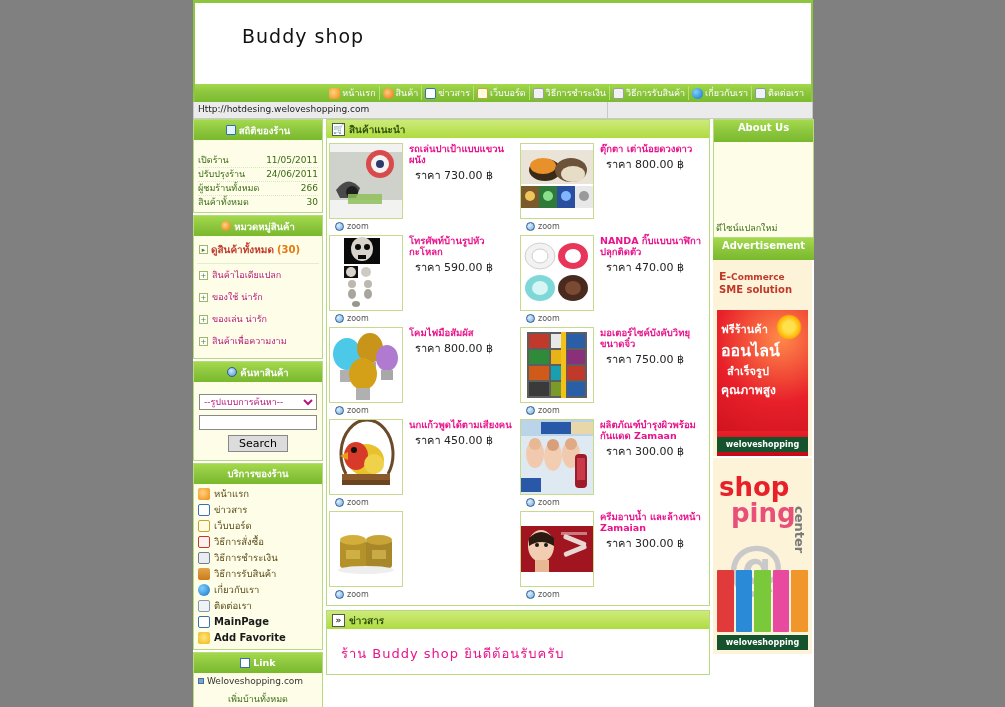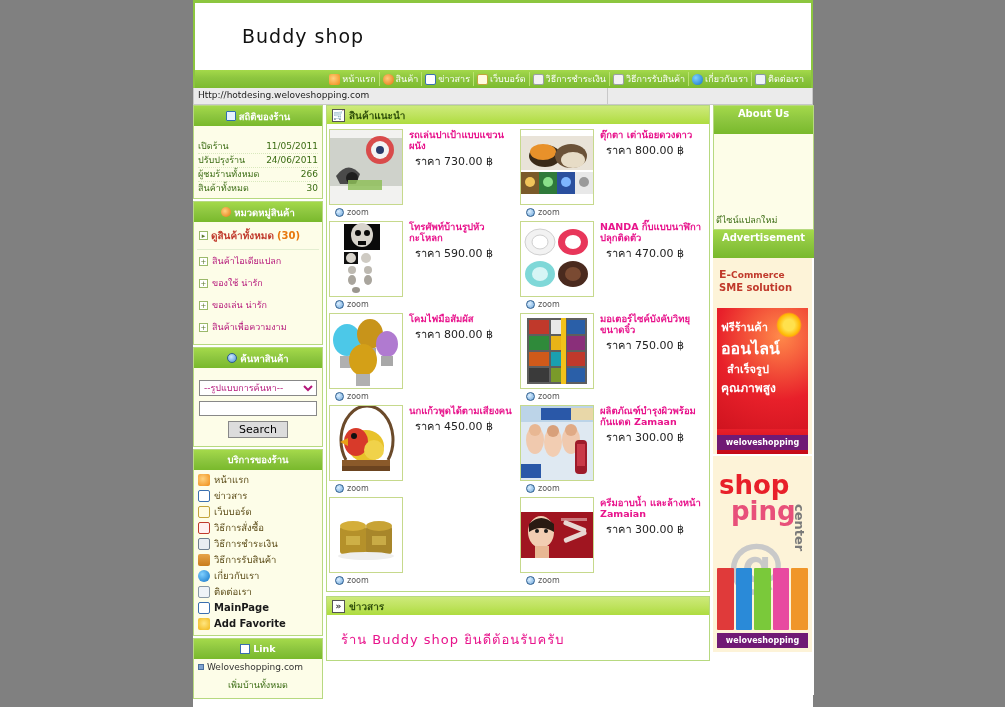--- a/index.html
+++ b/index.html
@@ -11,21 +11,21 @@
     overflow: hidden;
   }
   #page {
     position: absolute;
     left: 193px; top: 0;
     width: 620px; height: 707px;
     background: #ffffff;
   }
   
   .header-band {
-    height: 70px;
+    height: 84px;
     background: #ffffff;
     border-top: 3px solid #8cc63f;
     border-left: 2px solid #8cc63f;
     border-right: 2px solid #8cc63f;
     position: relative;
   }
   .shop-title {
     position: absolute;
     left: 47px; top: 22px;
     font-size: 19px;
@@ -205,29 +205,29 @@
   }
   .p-price { font-size: 11px; color: #222; padding-top: 1px; padding-left: 6px; }
   .news-body { padding: 14px 0 10px 14px; }
   .news-text { font-size: 13px; color: #e8148c; letter-spacing: 1px; }
 
   
   .rpanel { border: 1px solid #b7d980; background: #fdfde8; }
   .rhd {
     background: linear-gradient(to bottom, #a4d94a 0%, #8dc63f 50%, #79b92c 100%);
     color: #fff; font-size: 10px; font-weight: bold; text-align: center;
-    height: 28px; line-height: 15px;
+    height: 22px; line-height: 15px;
   }
   .about-body { height: 95px; position: relative; }
   .about-note { position:absolute; left:2px; bottom:2px; font-size:9px; color:#3a6b12; }
   .ad-a { width: 99px; height: 196px; position: relative; background: #fdf3d8; overflow:hidden; }
   .ad-b { width: 99px; height: 196px; position: relative; background: #fdf3d8; overflow:hidden; margin-top:2px;}
   .ad-foot {
     position: absolute; left: 4px; right: 4px; bottom: 4px; height: 15px;
-    background: #701a75; color: #fff; font-size: 8px; font-weight: bold;
+    background: #14532d; color: #fff; font-size: 8px; font-weight: bold;
     display: flex; align-items: center; justify-content: center;
   }
   .adA-t1 { position:absolute; left:6px; top:10px; font-size:11px; font-weight:bold; color:#c0392b; }
   .adA-t1 .small { font-size: 9px; }
   .adA-t2 { position:absolute; left:6px; top:24px; font-size:10px; font-weight:bold; color:#c0392b; }
   .adA-red {
     position:absolute; left:4px; right:4px; top:38px; height:155px;
     background: radial-gradient(circle at 70% 18%, #ff8a4a 0%, #e8202a 45%, #c00c18 100%);
     margin-top: 12px;
   }

